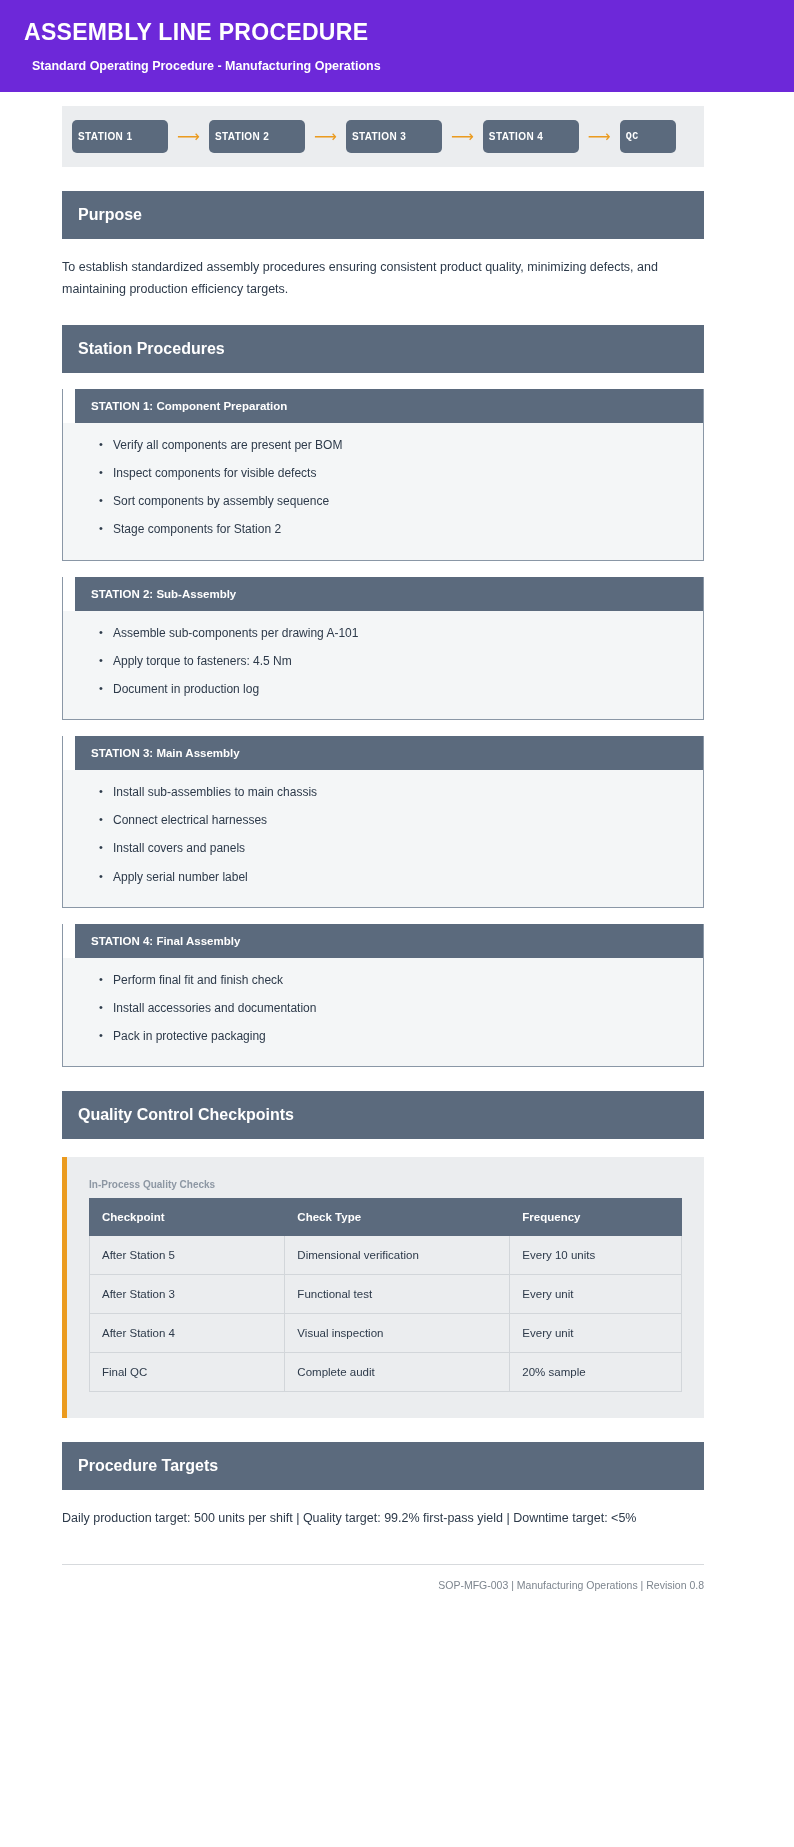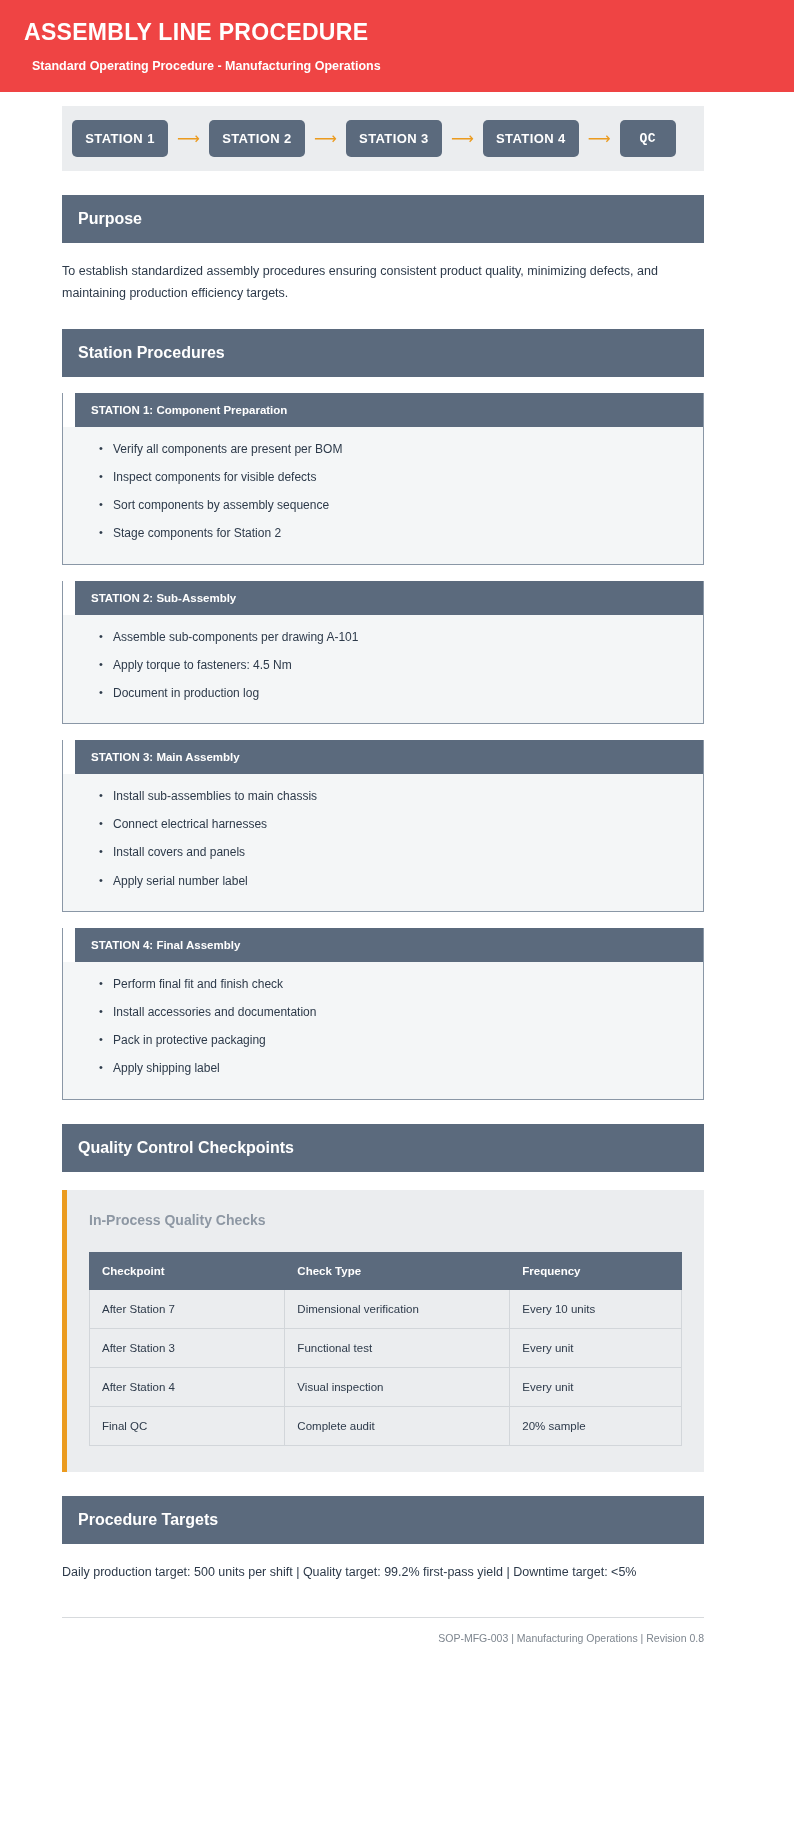--- a/index.html
+++ b/index.html
@@ -11,21 +11,21 @@
   body {
     width: 794px;
     min-height: 1847px;
     font-family: "Liberation Sans", sans-serif;
     color: #2d3a4a;
     -webkit-font-smoothing: antialiased;
   }
 
   
   .doc-header {
-    background: #ef4444;
+    background: #6d28d9;
     color: #ffffff;
     padding: 20px 24px 22px 24px;
     height: 92px;
   }
   .doc-title {
     font-size: 23px;
     font-weight: bold;
     letter-spacing: 0.3px;
     margin: 0 0 14px 0;
     line-height: 1.1;
@@ -48,26 +48,26 @@
     margin-top: 14px;
     padding: 14px 10px;
     display: flex;
     align-items: center;
     justify-content: flex-start;
     gap: 0;
   }
   .flow-node {
     background: #5b6a7d;
     color: #ffffff;
-    font-size: 13px;
+    font-size: 10px;
     font-weight: bold;
     letter-spacing: 0.4px;
     border-radius: 5px;
     padding: 11px 6px;
-    text-align: center;
+    text-align: left;
     white-space: nowrap;
     flex: 0 0 auto;
     min-width: 96px;
   }
   .flow-node.narrow { min-width: 56px; font-family: Liberation Mono, monospace; }
   .flow-arrow {
     color: #eb9b1f;
     font-size: 16px;
     line-height: 1;
     padding: 0 9px;
@@ -132,24 +132,24 @@
   }
 
   
   .callout {
     margin-top: 18px;
     background: #ebedef;
     border-left: 5px solid #eb9b1f;
     padding: 22px 22px 26px 22px;
   }
   .callout-title {
-    font-size: 14px;
+    font-size: 10px;
     font-weight: bold;
     color: #8d97a3;
-    margin: 0 0 24px 0;
+    margin: 0 0 8px 0;
   }
   table.qc-table {
     width: 100%;
     border-collapse: collapse;
     background: transparent;
   }
   table.qc-table th {
     background: #5b6a7d;
     color: #ffffff;
     font-size: 11.5px;
@@ -242,40 +242,39 @@
     </div>
   </div>
 
   <div class="station-card">
     <div class="station-card-head">STATION 4: Final Assembly</div>
     <div class="station-card-body">
       <ul>
         <li>Perform final fit and finish check</li>
         <li>Install accessories and documentation</li>
         <li>Pack in protective packaging</li>
-        <li>Apply shipping label</li>
       </ul>
     </div>
   </div>
 
   <div class="section-bar">Quality Control Checkpoints</div>
 
   <div class="callout">
     <div class="callout-title">In-Process Quality Checks</div>
     <table class="qc-table">
       <thead>
         <tr>
           <th>Checkpoint</th>
           <th>Check Type</th>
           <th>Frequency</th>
         </tr>
       </thead>
       <tbody>
         <tr>
-          <td class="col-check">After Station 7</td>
+          <td class="col-check">After Station 5</td>
           <td class="col-type">Dimensional verification</td>
           <td>Every 10 units</td>
         </tr>
         <tr>
           <td class="col-check">After Station 3</td>
           <td class="col-type">Functional test</td>
           <td>Every unit</td>
         </tr>
         <tr>
           <td class="col-check">After Station 4</td>

